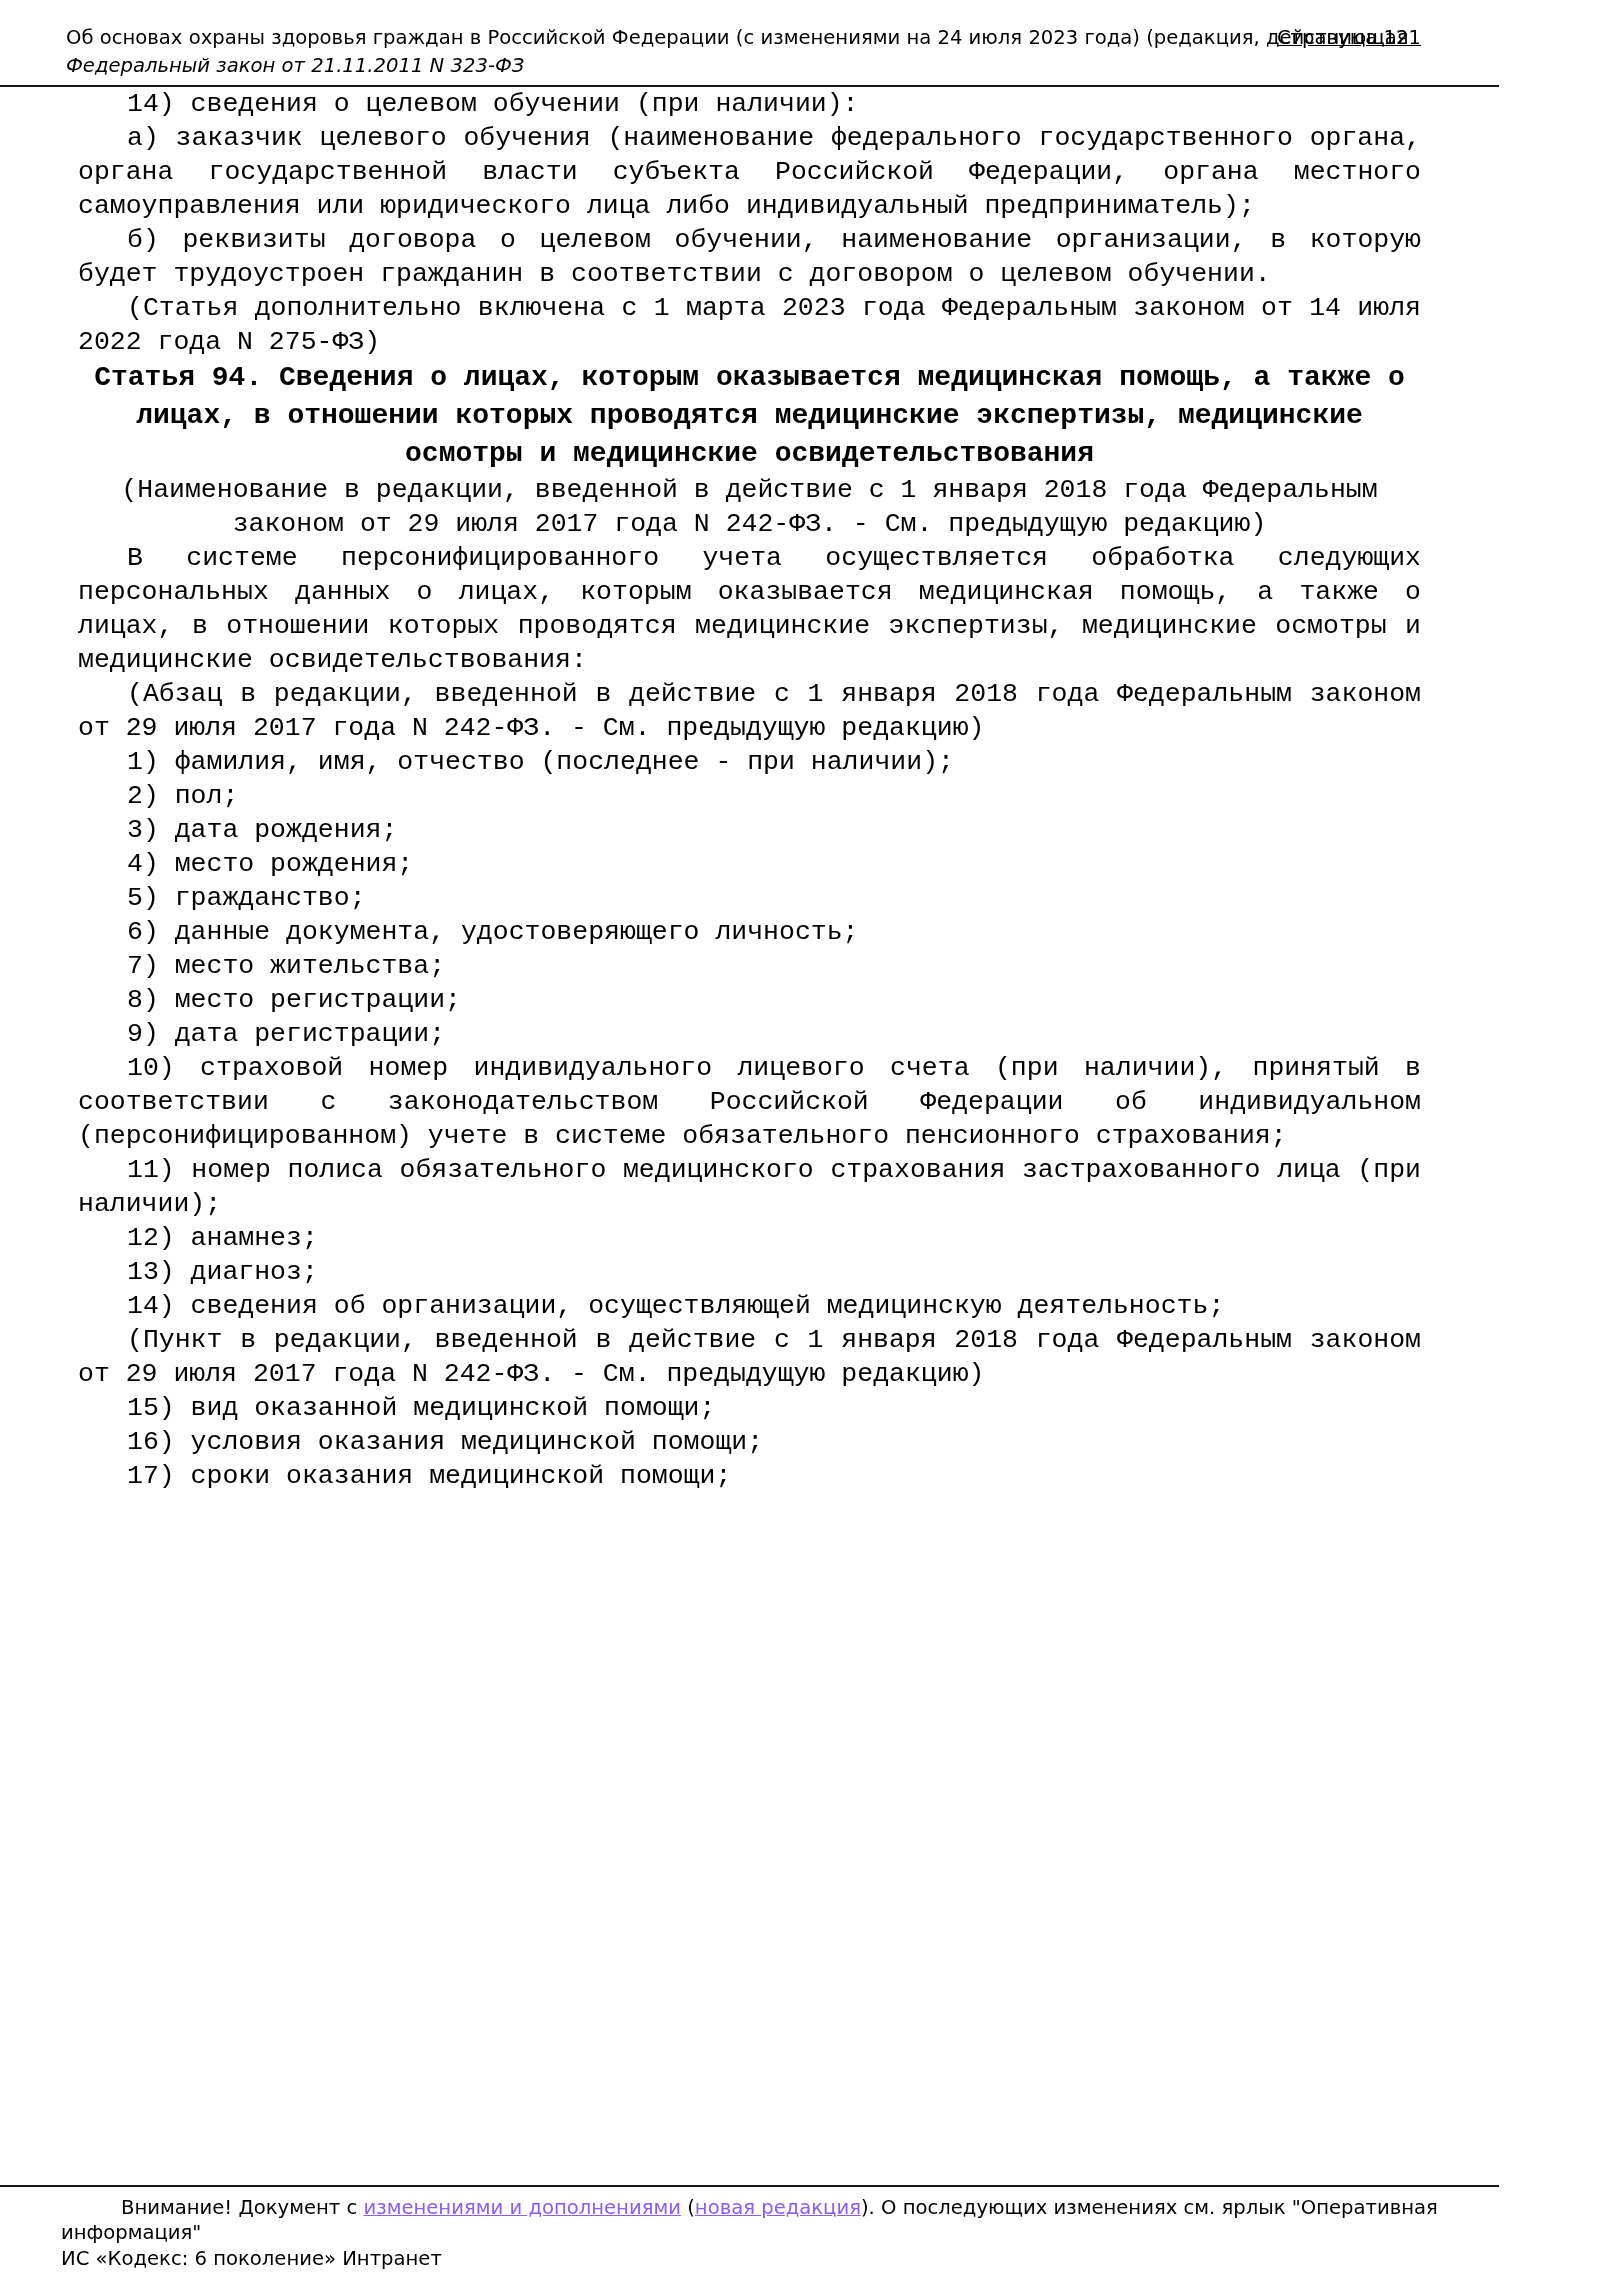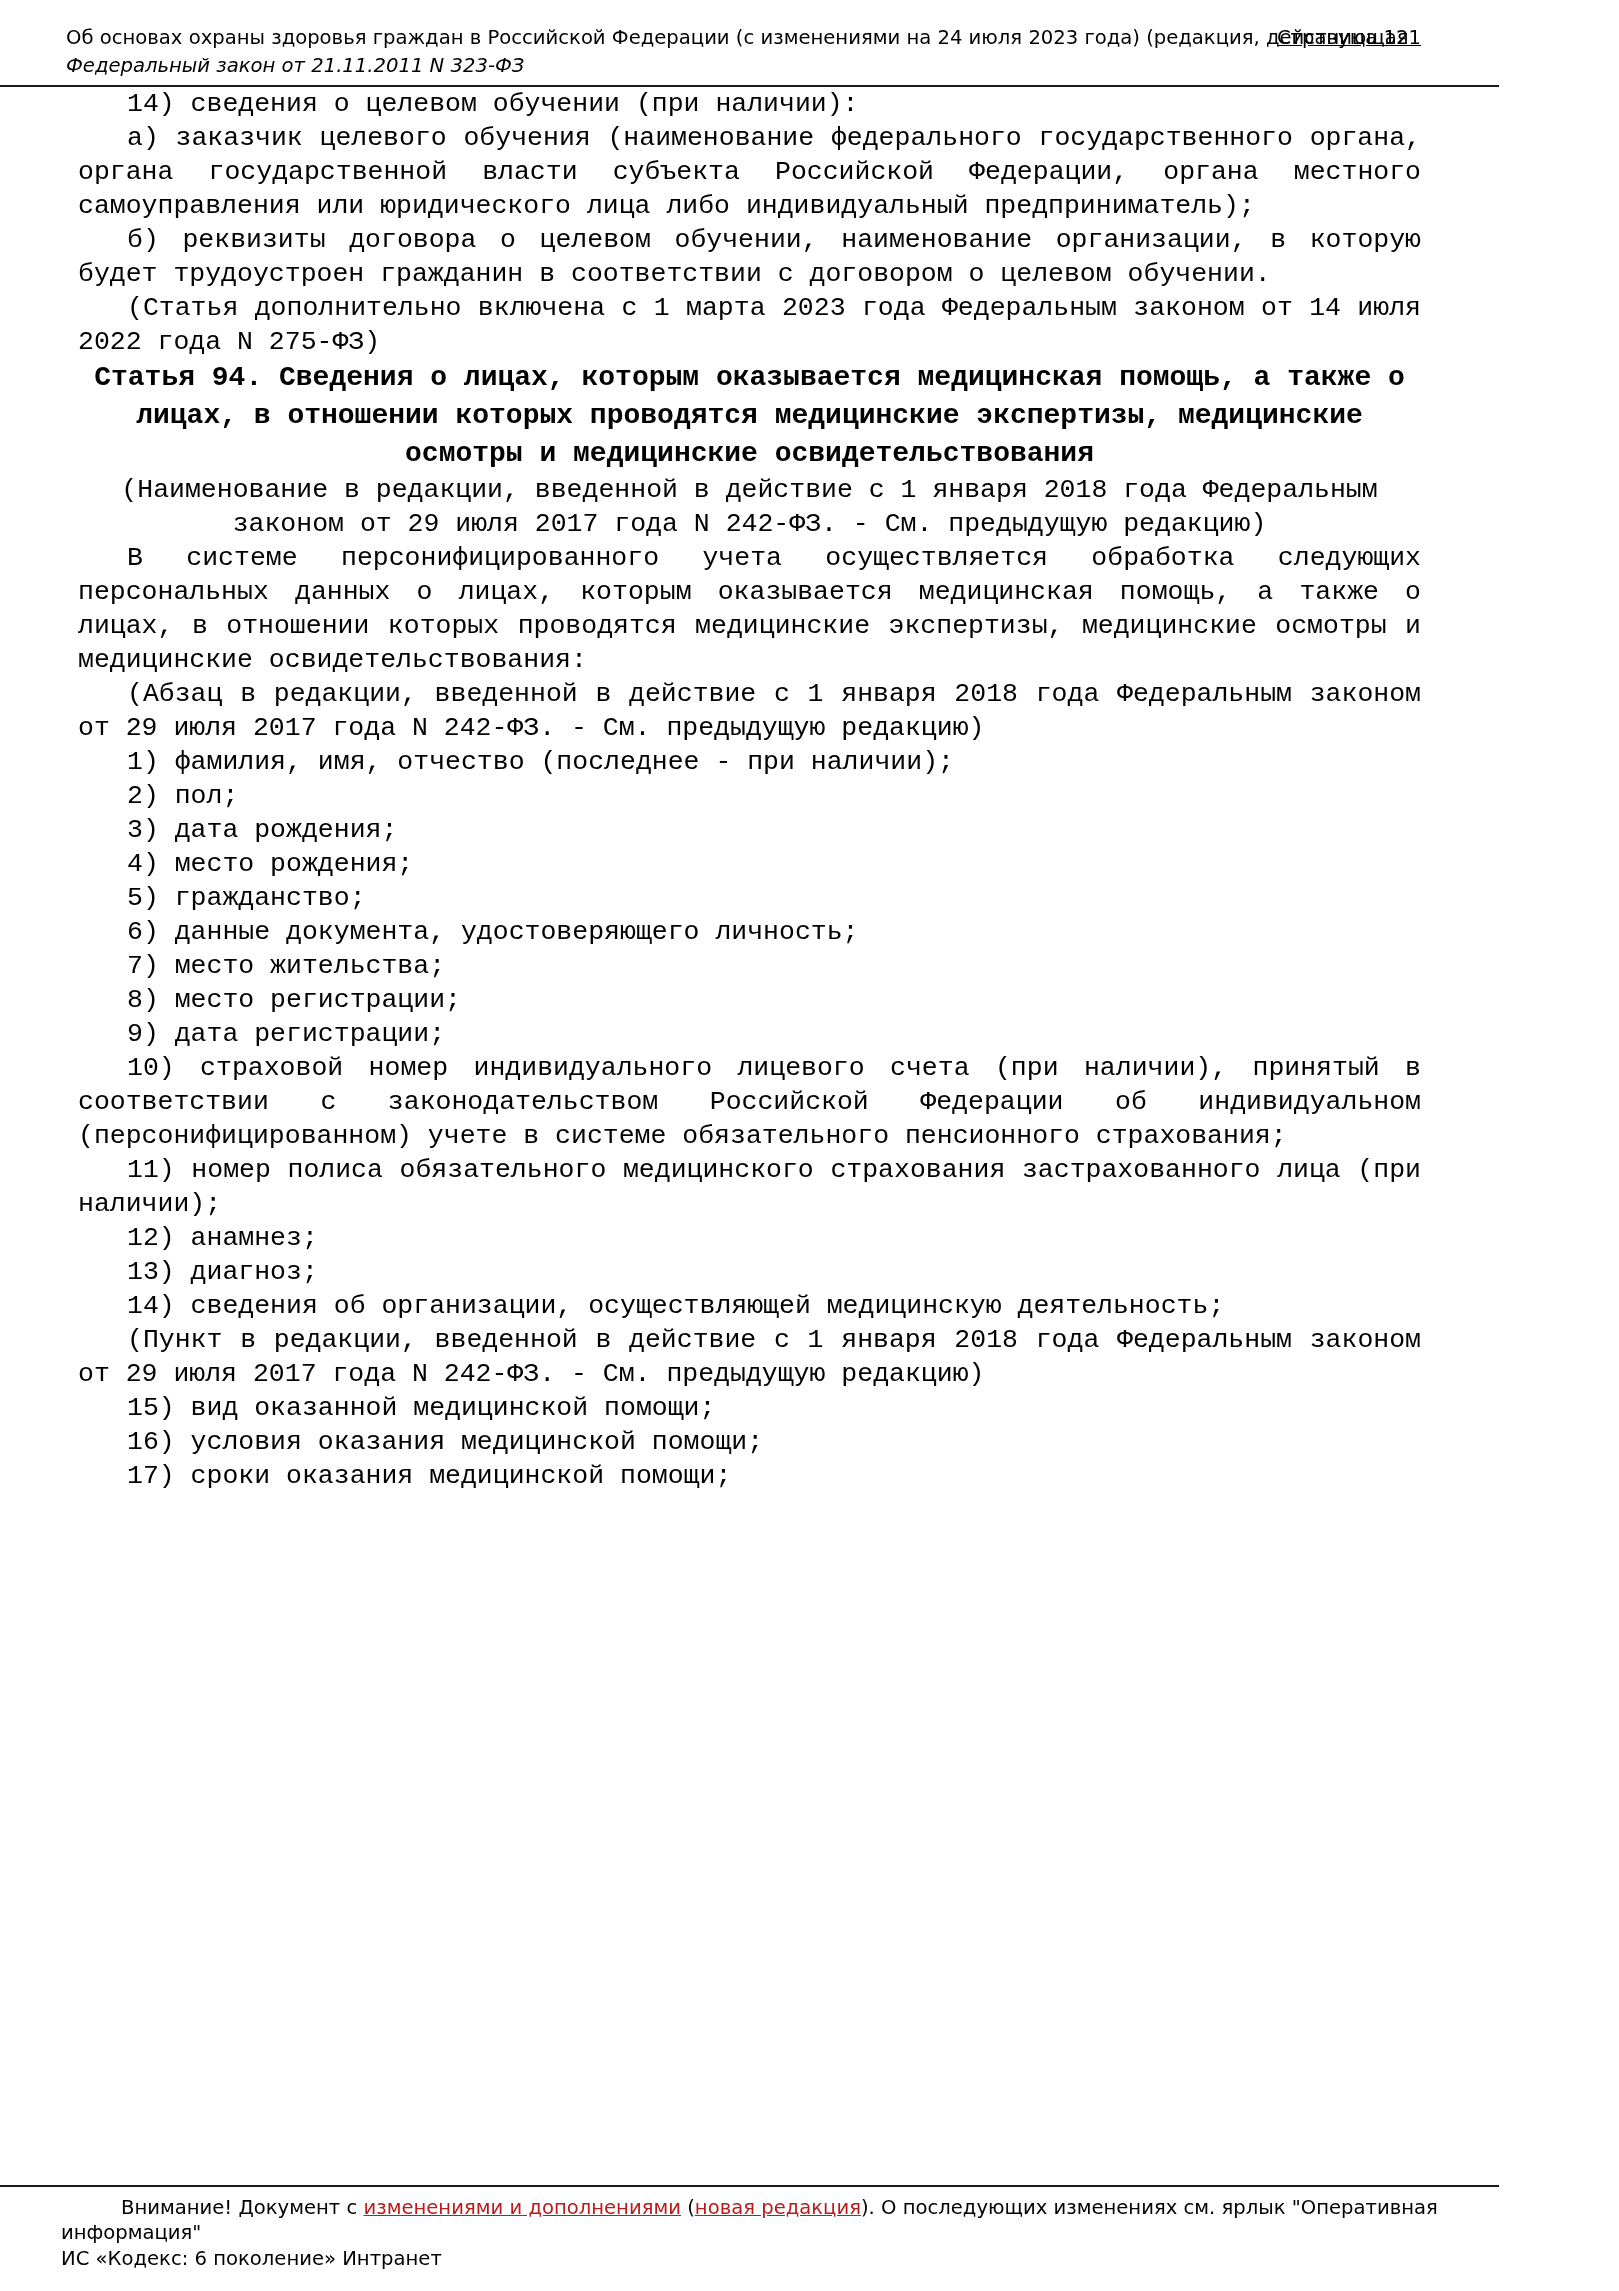--- a/index.html
+++ b/index.html
@@ -56,21 +56,21 @@
   .footer {
     position: absolute;
     left: 0; right: 0; bottom: 0;
     font-family: "DejaVu Sans", sans-serif;
     font-size: 19.6px;
     line-height: 25.5px;
   }
   .footer .f-rule { border: 0; border-top: 2.9px solid #1a1a1a; margin: 0; }
   .footer .f-line1 { margin: 7.8px 39px 0 61px; text-indent: 60px; }
   .footer .f-line2 { margin: 0 39px 20.6px 61px; }
-  .footer a.flink { color: #b91c1c; text-decoration: underline; cursor: pointer; }
+  .footer a.flink { color: #8b5cf6; text-decoration: underline; cursor: pointer; }
 </style>
 </head>
 <body>
 
 <div class="page">
 
   <div class="header">
     <div class="title-line">Об основах охраны здоровья граждан в Российской Федерации (с изменениями на 24 июля 2023 года) (редакция, действующая</div>
     <div class="subtitle">Федеральный закон от 21.11.2011 N 323-ФЗ</div>
     <div class="page-num">Страница 121</div>

